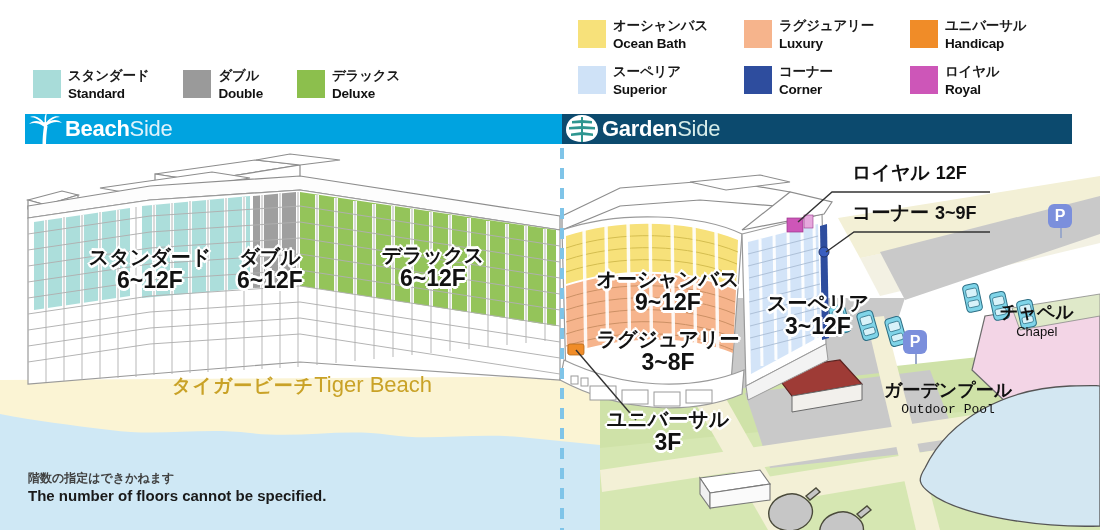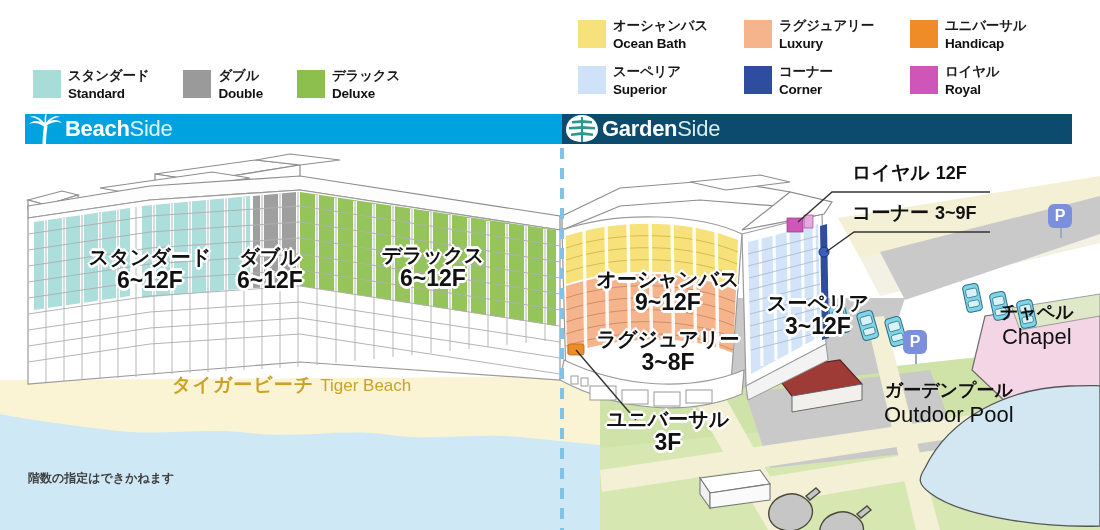--- a/index.html
+++ b/index.html
@@ -42,24 +42,24 @@
   .mlabel .jp{font-size:20px;font-weight:700;color:#111;letter-spacing:0px;white-space:nowrap;}
   .mlabel .fl{font-size:23px;font-weight:700;color:#111;white-space:nowrap;}
   .outlined .jp,.outlined .fl{
     text-shadow:
       2px 0 0 #fff,-2px 0 0 #fff,0 2px 0 #fff,0 -2px 0 #fff,
       1.5px 1.5px 0 #fff,-1.5px 1.5px 0 #fff,1.5px -1.5px 0 #fff,-1.5px -1.5px 0 #fff,
       2.6px 0 0 #fff,-2.6px 0 0 #fff,0 2.6px 0 #fff,0 -2.6px 0 #fff;
   }
   .beachlabel{white-space:nowrap;}
   .beachlabel .jp{font-size:19px;font-weight:700;color:#c9a227;letter-spacing:1px;}
-  .beachlabel .en{font-size:17px;font-weight:400;color:#c9a227;margin-left:6px;}
+  .beachlabel .en{font-size:22px;font-weight:400;color:#c9a227;}
 
   .plainlabel .jp{font-size:18px;font-weight:700;color:#111;white-space:nowrap;}
-  .plainlabel .en{font-size:22px;font-weight:400;color:#111;white-space:nowrap;}
+  .plainlabel .en{font-size:13px;font-weight:400;color:#111;white-space:nowrap;}
 
   .calloutlabel{position:absolute;white-space:nowrap;}
   .calloutlabel .jp{font-size:19px;font-weight:700;color:#111;}
   .calloutlabel .fl{font-size:18px;font-weight:700;color:#111;margin-left:6px;margin-top:24px;}
 
   
   #footnote{position:absolute;left:28px;top:470px;line-height:1.34;}
   #footnote .jp{font-size:12px;font-weight:700;color:#404040;}
   #footnote .en{font-size:15px;font-weight:700;color:#1a1a1a;}
 
@@ -525,22 +525,23 @@
 
   <div class="beachlabel" style="position:absolute;left:172px;top:372px;">
     <span class="jp">タイガービーチ</span><span class="en">Tiger Beach</span>
   </div>
 
   <div class="plainlabel" style="position:absolute;left:1000px;top:300px;text-align:center;">
     <div class="jp">チャペル</div>
     <div class="en">Chapel</div>
   </div>
 
-  <div class="plainlabel" style="position:absolute;left:884px;top:378px;text-align:center;">
+  <div class="plainlabel" style="position:absolute;left:884px;top:378px;text-align:center;font-family:Liberation Mono, monospace;">
     <div class="jp">ガーデンプール</div>
     <div class="en">Outdoor Pool</div>
   </div>
 
   <div id="footnote">
     <div class="jp">階数の指定はできかねます</div>
+    <div class="en">The number of floors cannot be specified.</div>
   </div>
 
 </div>
 
 </body></html>

